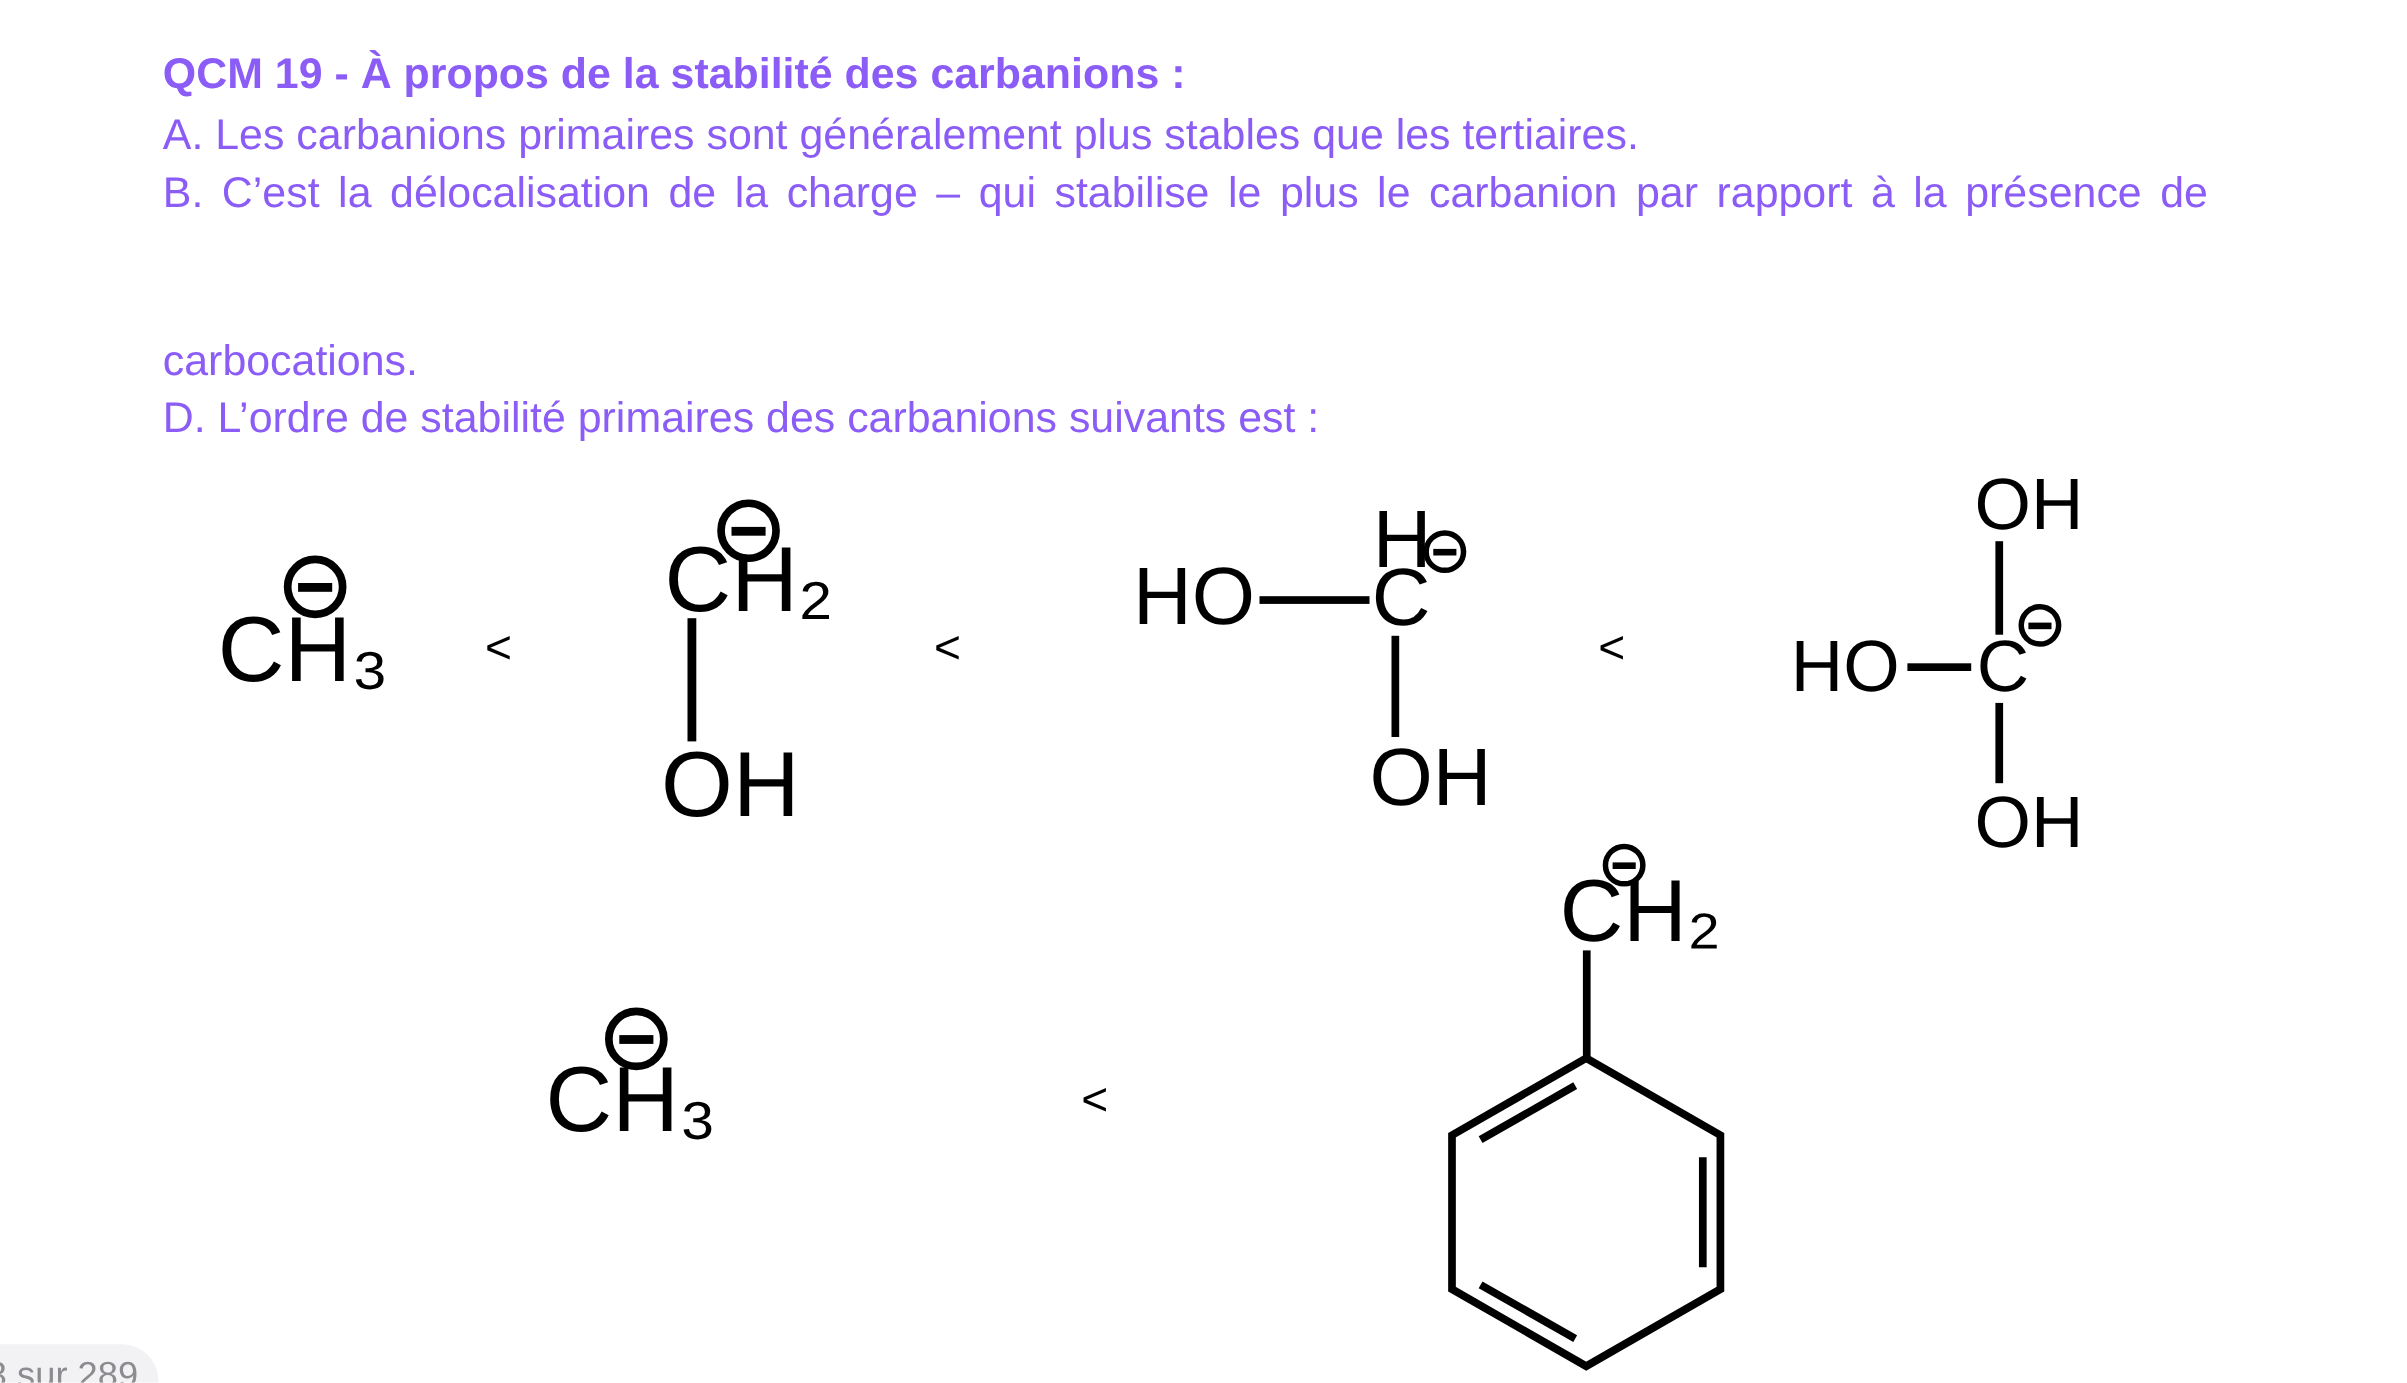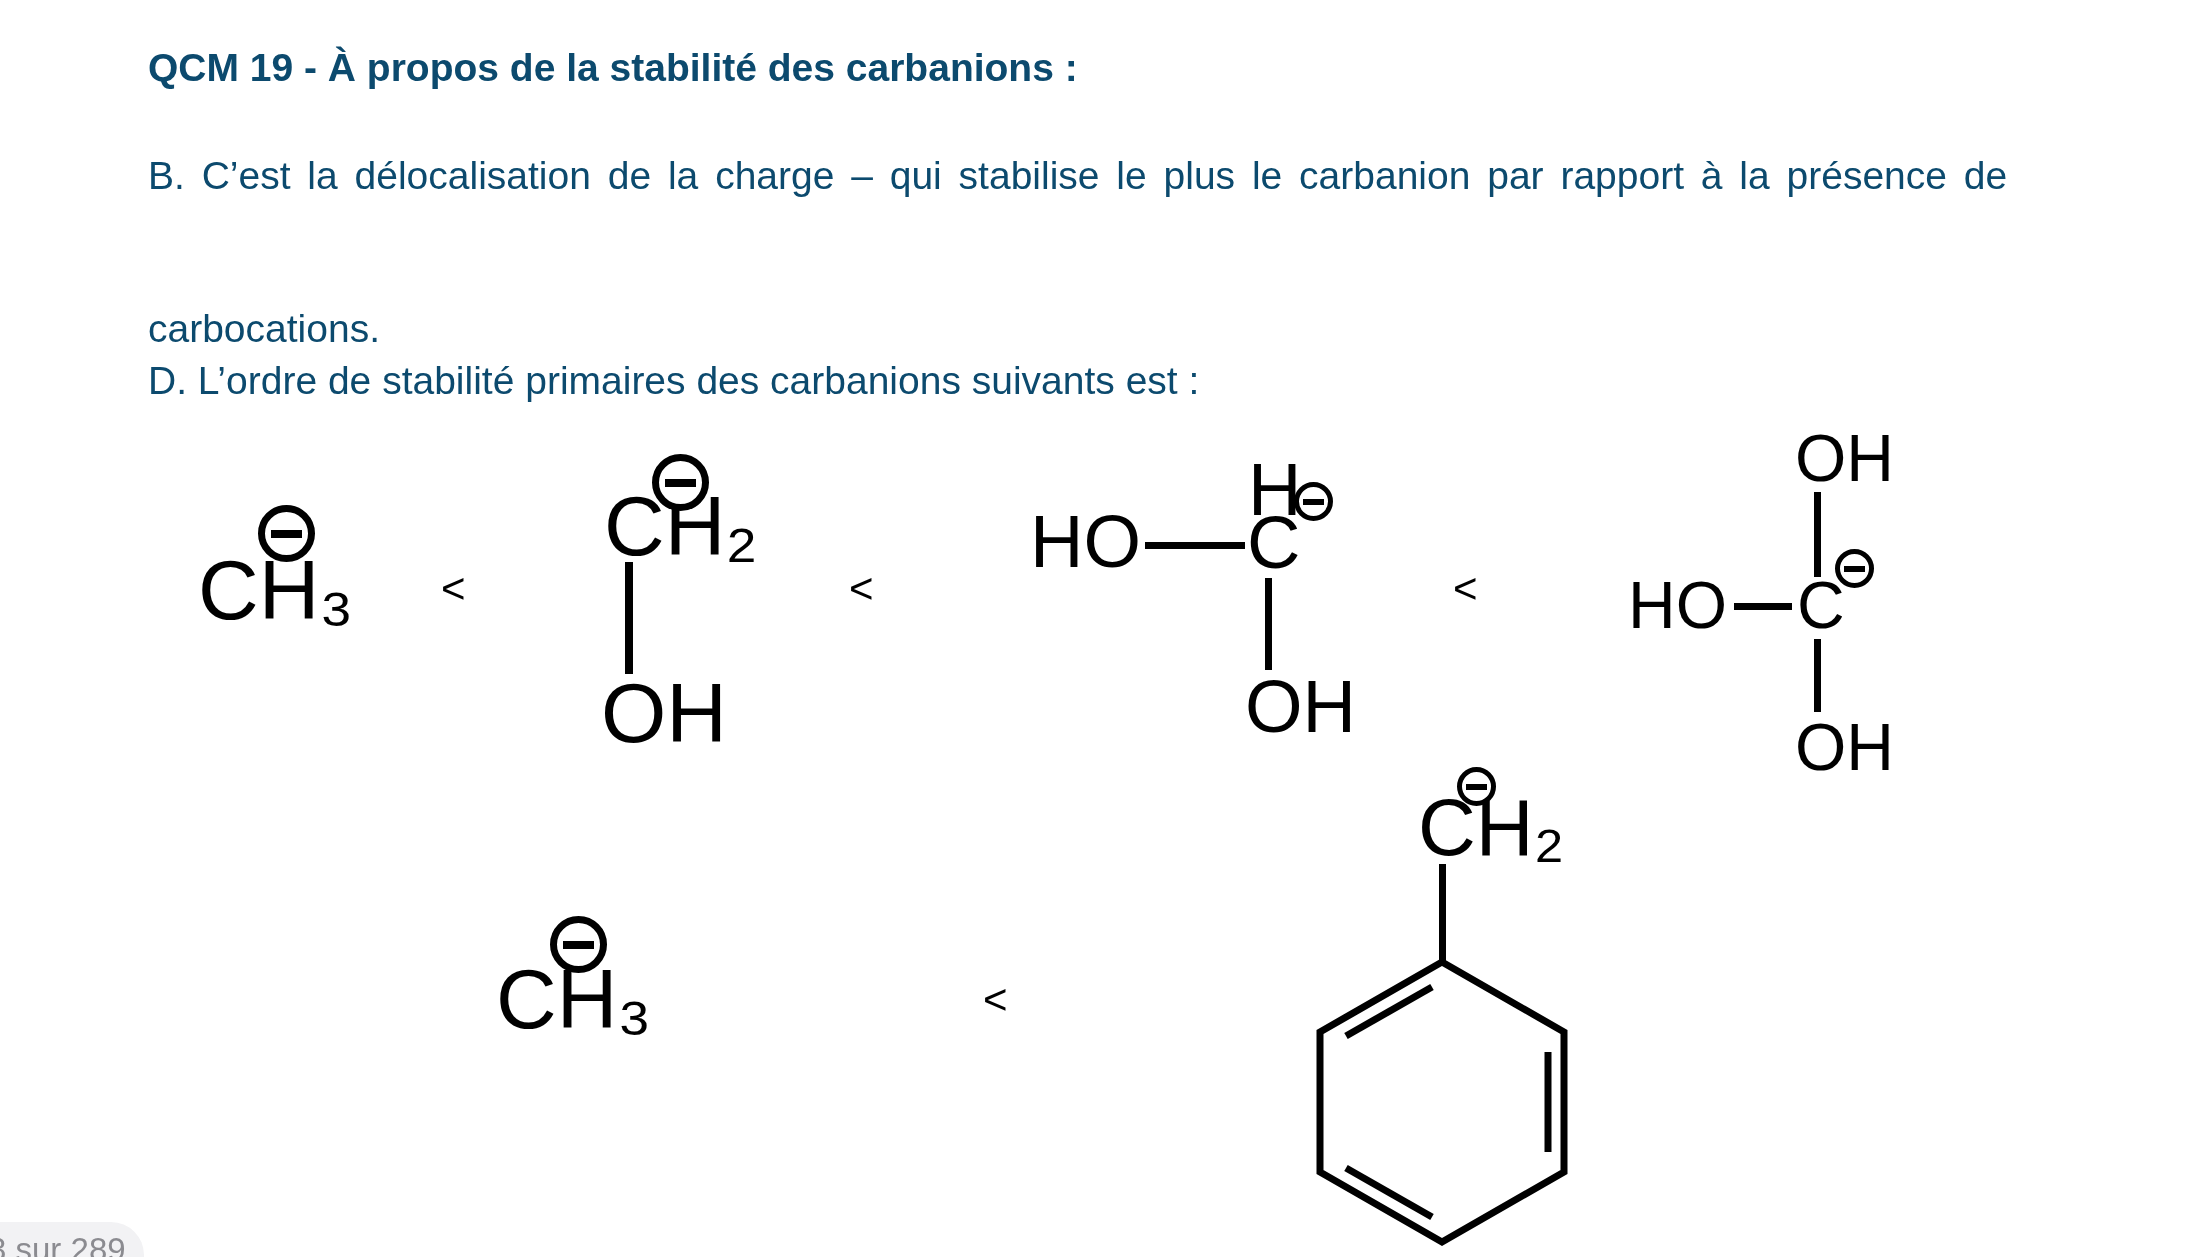--- a/index.html
+++ b/index.html
@@ -4,21 +4,21 @@
 <style>
   html,body{margin:0;padding:0;background:#ffffff;}
   .screen{
     position:relative;width:2188px;height:1257px;overflow:hidden;
     background:#ffffff;color:#000;
     font-family:"Liberation Sans","DejaVu Sans",sans-serif;
   }
   
   .tline{
     position:absolute;left:148px;font-size:39px;line-height:1.15;
-    white-space:nowrap;color:#0c4a6e;
+    white-space:nowrap;color:#8b5cf6;
   }
   .tline.bold{font-weight:700;}
   .tline.sp-wide{word-spacing:6px;text-align:center;}
   .tline.sp-slim{word-spacing:2px;}
   
   .formula{position:absolute;line-height:1;color:#000;white-space:nowrap;}
   .f84{font-size:84px;}
   .f80{font-size:80px;}
   .f74{font-size:74px;}
   .f66{font-size:66px;}
@@ -45,20 +45,21 @@
     position:absolute;left:50px;top:9px;font-size:33px;color:#8b8b90;
     white-space:nowrap;
   }
 </style>
 </head>
 <body>
 
 <div class="screen">
 
   <div class="tline bold" style="top:46px">QCM 19 - À propos de la stabilité des carbanions :</div>
+  <div class="tline" style="top:101px">A. Les carbanions primaires sont généralement plus stables que les tertiaires.</div>
   <div class="tline sp-wide" style="top:154px">B. C’est la délocalisation de la charge – qui stabilise le plus le carbanion par rapport à la présence de</div>
   <div class="tline" style="top:307px">carbocations.</div>
   <div class="tline" style="top:359px">D. L’ordre de stabilité primaires des carbanions suivants est :</div>
 
   <div class="charge charge-lg" style="left:258px;top:505px"></div>
   <div class="formula f84" style="left:198px;top:548px">CH₃</div>
 
   <div class="lt" style="left:441px;top:568px">&lt;</div>
 
   <div class="charge charge-lg" style="left:652px;top:454px"></div>

